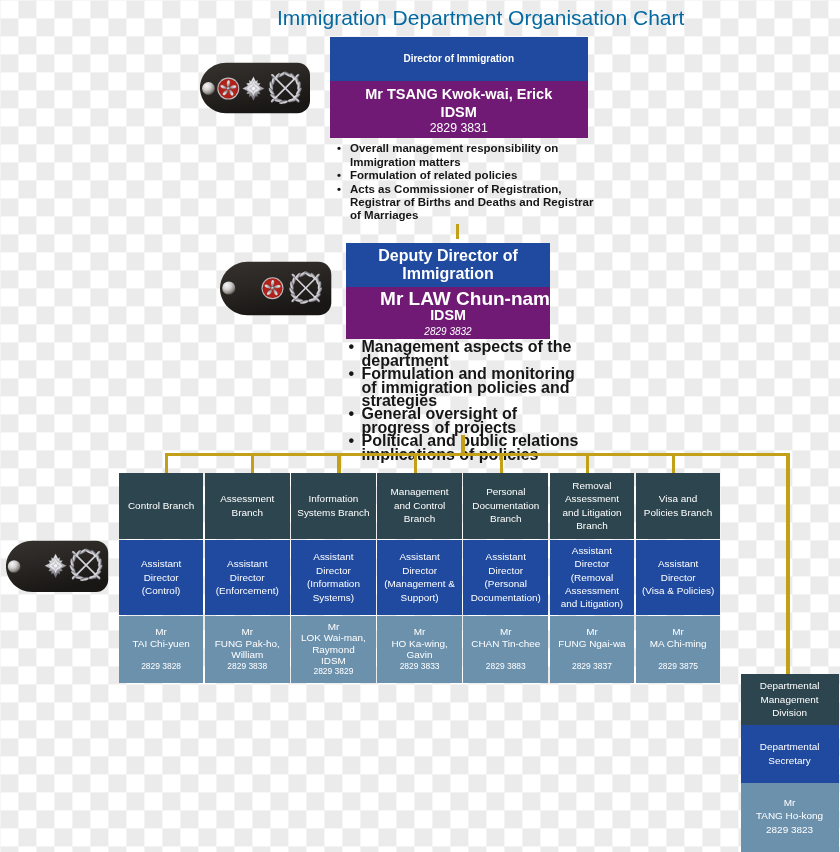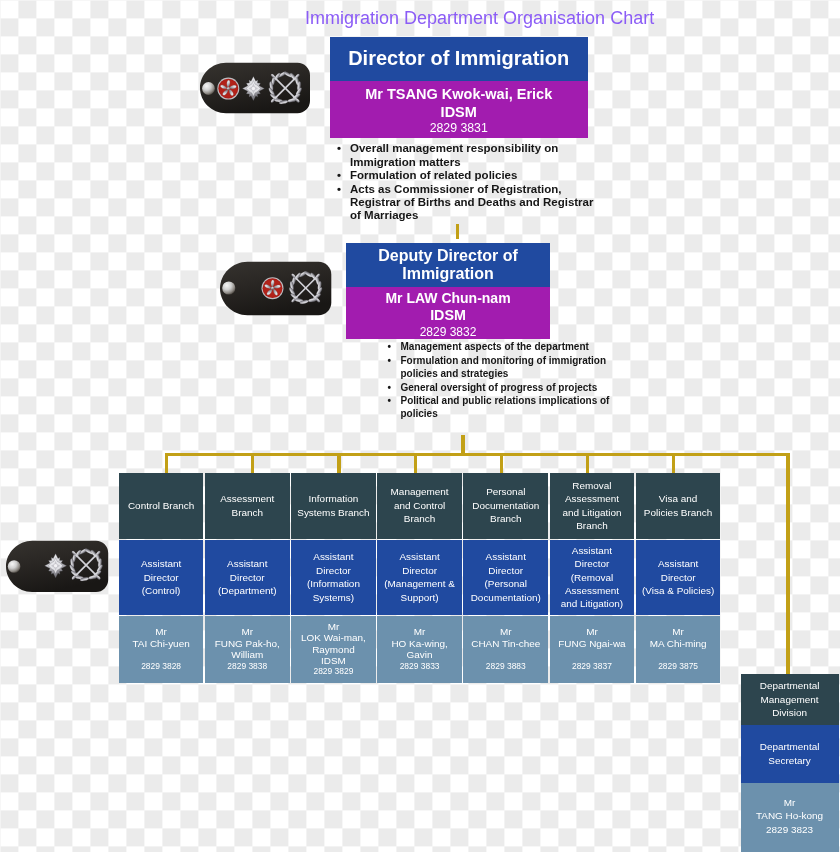--- a/index.html
+++ b/index.html
@@ -6,27 +6,27 @@
   html,body{margin:0;padding:0;}
   body{
     width:840px;height:852px;overflow:hidden;position:relative;
     font-family:"Liberation Sans", sans-serif;
     background-color:#ffffff;
     background-image:repeating-conic-gradient(#ebebeb 0% 25%, #ffffff 0% 50%);
     background-size:36px 36px;
     background-position:-17.6px -17.6px;
   }
   .abs{position:absolute;}
-  #title{left:305px;top:9px;font-size:18px;color:#8b5cf6;white-space:nowrap;line-height:18px;}
+  #title{left:277px;top:9px;font-size:21px;color:#0369a1;white-space:nowrap;line-height:18px;}
 
   
   .exec{position:absolute;}
   .exec .hdr{background:#204aa0;color:#fff;font-weight:bold;text-align:center;
              display:flex;align-items:center;justify-content:center;line-height:1.18;}
-  .exec .body{background:#a21caf;color:#fff;text-align:center;padding-top:6px;
+  .exec .body{background:#701a75;color:#fff;text-align:center;padding-top:6px;
               box-sizing:border-box;overflow:hidden;}
   .exec .body .nm{font-weight:bold;line-height:17.4px;}
   .exec .body .ph{line-height:14.6px;}
 
   
   .bullets{position:absolute;color:#161616;font-weight:bold;}
   .bullets li{list-style:none;position:relative;}
   .bullets ul{margin:0;padding:0;}
   .bullets li:before{content:"\2022";position:absolute;left:-13px;top:0;}
 
@@ -158,48 +158,48 @@
 <svg class="epa" id="epa-assistant" width="104" height="54" viewBox="0 0 104 54" style="left:5.2px;top:540px;">
   <path d="M27.5,0.8 H91 a12.2,12.2 0 0 1 12.2,12.2 V39.8 a12.2,12.2 0 0 1 -12.2,12.2 H27.5 C12.9,52.2 1,40.3 1,26.5 S12.9,0.8 27.5,0.8 Z" fill="url(#gCloth)"></path>
   <g>
       <circle cx="9.1" cy="26.5" r="6.3" fill="url(#gBtn)"></circle>
     </g>
   <use href="#symPip" x="0" y="0" transform="translate(50.6,25.8)"></use>
   <use href="#symWreath" x="0" y="0" transform="translate(81.1,25.2)"></use>
 </svg>
 
 <div class="exec" id="dir-box" style="left:329.8px;top:36.7px;width:257.9px;">
-  <div class="hdr" style="height:44.8px;font-size:20px;">Director of Immigration</div>
+  <div class="hdr" style="height:44.8px;font-size:10px;">Director of Immigration</div>
   <div class="body" style="height:57px;padding-top:5px;">
     <div class="nm" style="font-size:14.5px;">Mr TSANG Kwok-wai, Erick</div>
     <div class="nm" style="font-size:14.5px;">IDSM</div>
     <div class="ph" style="font-size:12.3px;">2829 3831</div>
   </div>
 </div>
 
 <div class="bullets" id="dir-duties" style="left:342px;top:142.4px;width:244px;font-size:11.5px;line-height:13.4px;margin-left:8px;">
   <ul>
       <li>Overall management responsibility on Immigration matters</li>
       <li>Formulation of related policies</li>
       <li>Acts as Commissioner of Registration, Registrar of Births and Deaths and Registrar of Marriages</li>
     </ul>
 </div>
 
 <div class="ln" style="left:455.6px;top:224.3px;width:3.4px;height:15px;"></div>
 
 <div class="exec" id="dep-box" style="left:346px;top:242.9px;width:204px;">
   <div class="hdr" style="height:44.2px;font-size:16px;line-height:17.9px;">Deputy Director of Immigration</div>
   <div class="body" style="height:52.2px;padding-top:3px;">
-    <div class="nm" style="font-size:14px;">Mr LAW Chun-nam</div>
+    <div class="nm" style="font-size:19px;text-align:right;">Mr LAW Chun-nam</div>
     <div class="nm" style="font-size:14.3px;">IDSM</div>
-    <div class="ph" style="font-size:12px;">2829 3832</div>
+    <div class="ph" style="font-size:10px;font-style:italic;">2829 3832</div>
   </div>
 </div>
 
-<div class="bullets" id="dep-duties" style="left:361.5px;top:340.3px;width:226px;font-size:10px;line-height:13.4px;margin-left:39px;">
+<div class="bullets" id="dep-duties" style="left:361.5px;top:340.3px;width:226px;font-size:16px;line-height:13.4px;">
   <ul>
       <li>Management aspects of the department</li>
       <li>Formulation and monitoring of immigration policies and strategies</li>
       <li>General oversight of progress of projects</li>
       <li>Political and public relations implications of policies</li>
     </ul>
 </div>
 
 <div id="connectors">
   <div class="ln" style="left:461.1px;top:434.9px;width:3.7px;height:18.3px;"></div>
@@ -241,21 +241,21 @@
       <div class="c1" style="height: 66px;">
         <div>
           <div>Assessment</div>
           <div>Branch</div>
         </div>
       </div>
       <div class="c2" style="height: 74.5px; margin-top: 1.5px;">
         <div>
           <div>Assistant</div>
           <div>Director</div>
-          <div>(Department)</div>
+          <div>(Enforcement)</div>
         </div>
       </div>
       <div class="c3" style="height: 66.5px; margin-top: 1.5px;">
         <div class="pblk">
           <div>Mr</div>
           <div>FUNG Pak-ho,</div>
           <div>William</div>
           <div>2829 3838</div>
         </div>
       </div>

